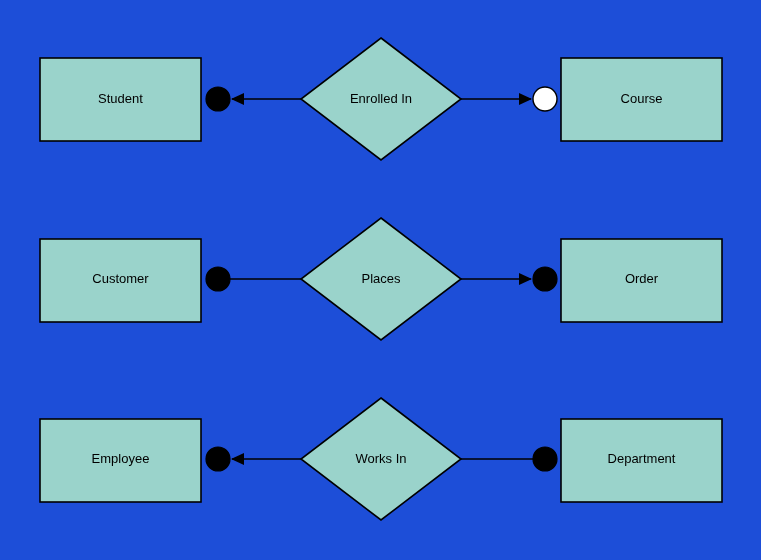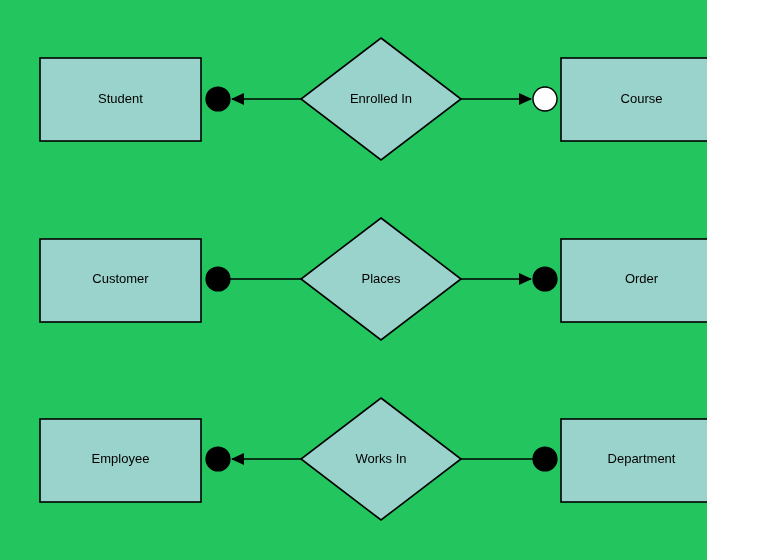--- a/index.html
+++ b/index.html
@@ -6,23 +6,23 @@
   html, body {
     margin: 0;
     padding: 0;
     background: #ffffff;
   }
   body {
     font-family: "Liberation Sans", sans-serif;
   }
   #canvas {
     position: relative;
-    width: 707px;
+    width: 761px;
     height: 560px;
-    background: #22c55e;
+    background: #1d4ed8;
     overflow: hidden;
   }
   #canvas svg {
     display: block;
   }
   .entity-rect {
     fill: #9AD3CB;
     stroke: #000000;
     stroke-width: 1.6;
   }

